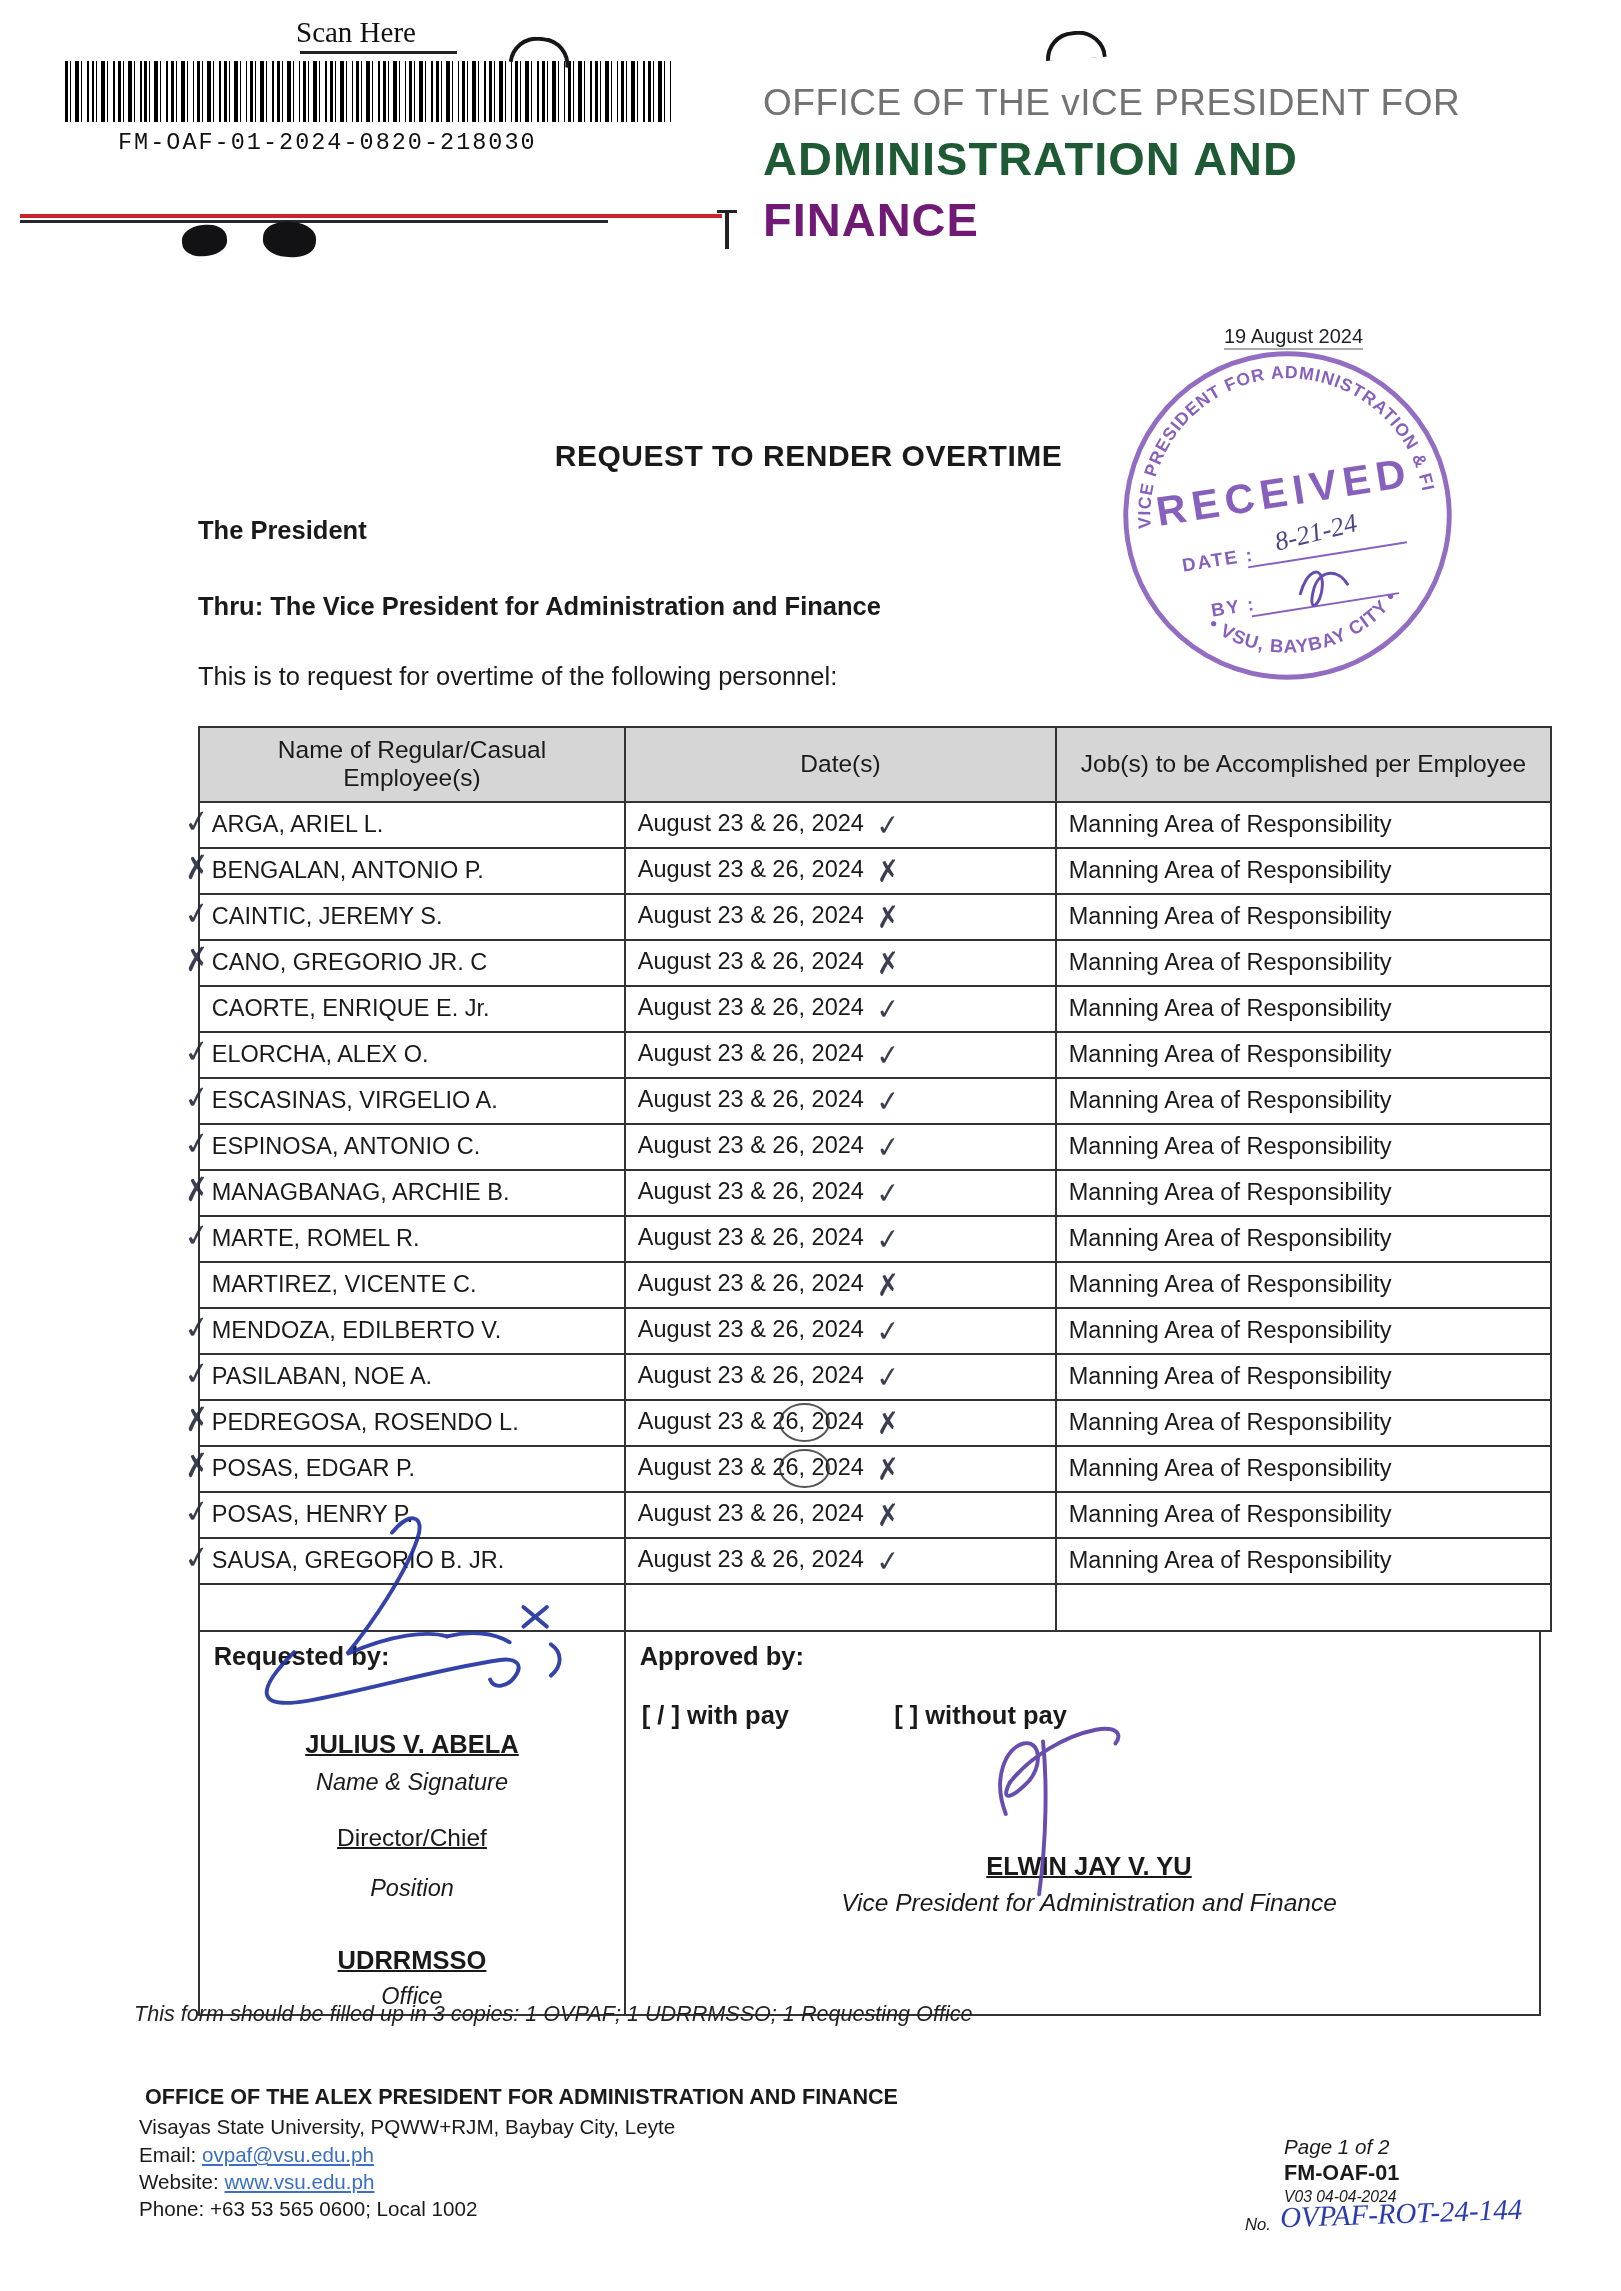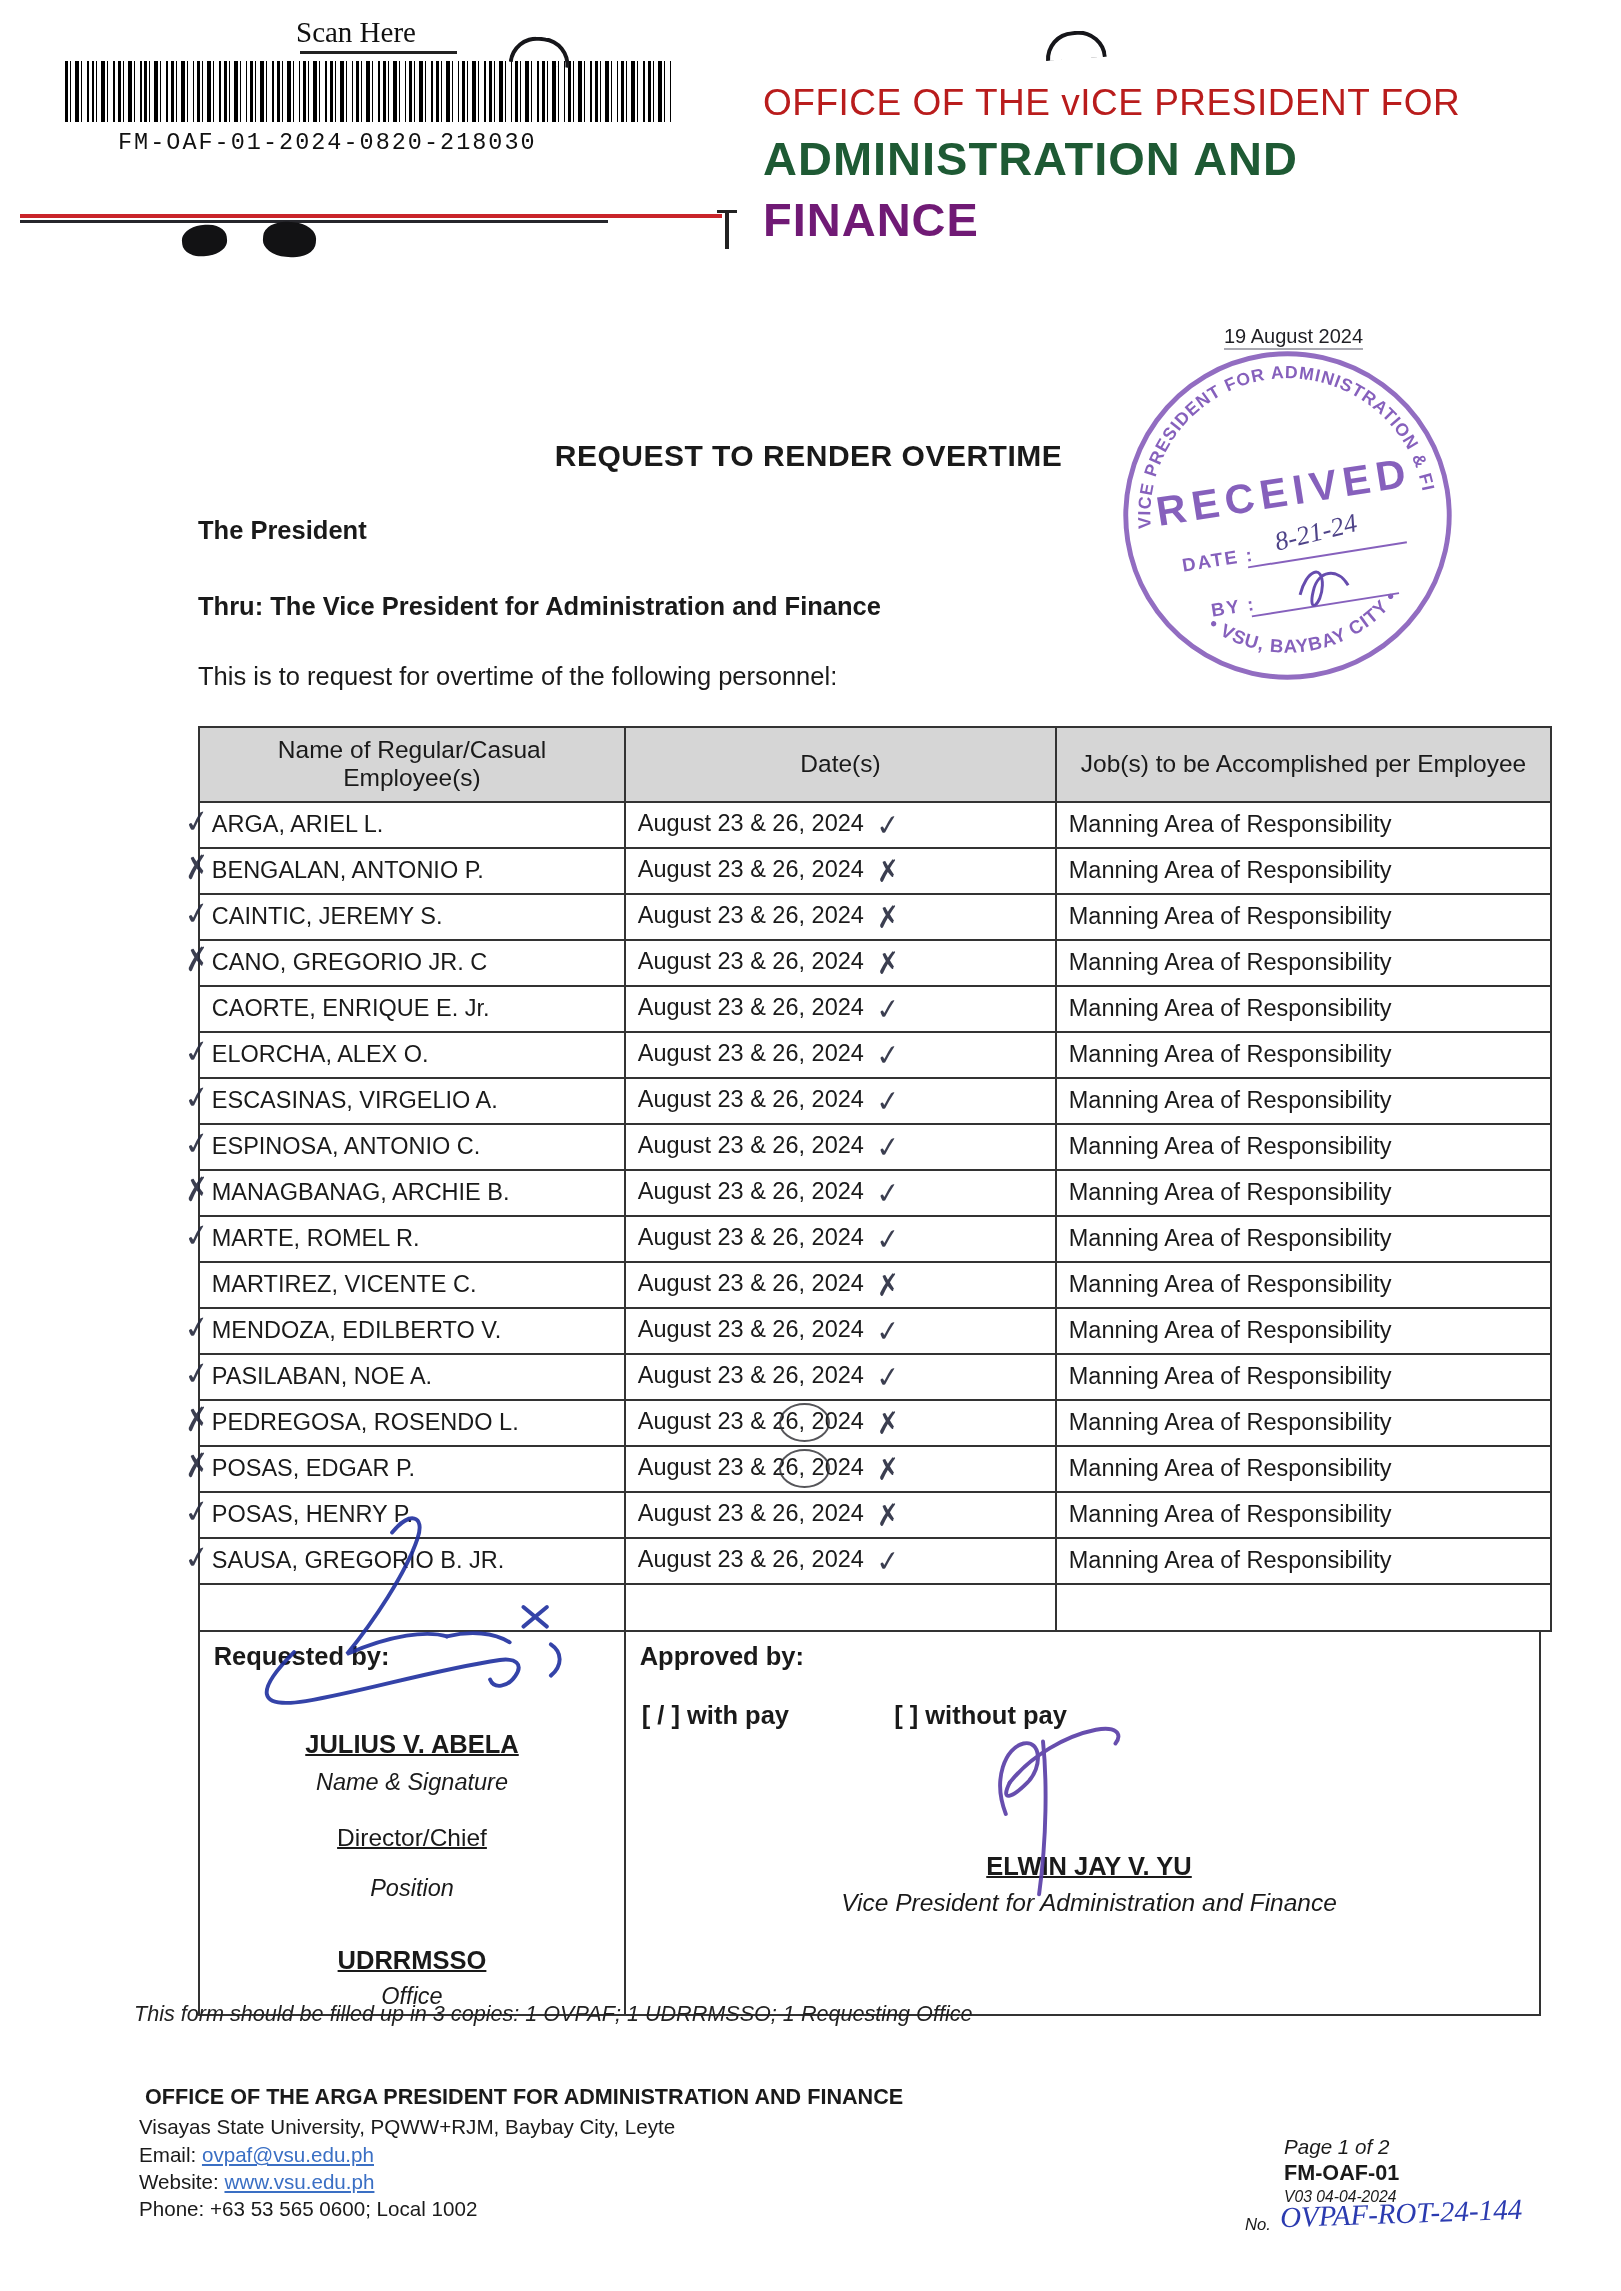--- a/index.html
+++ b/index.html
@@ -23,21 +23,21 @@
   .blackline{position:absolute;left:19.6px;top:220px;width:588px;height:2.9px;background:#26262b;}
   .blob{position:absolute;background:#121214;border-radius:45%;}
   .blob1{left:182px;top:225px;width:45px;height:31px;transform:rotate(-6deg);}
   .blob2{left:263px;top:222px;width:53px;height:35px;transform:rotate(4deg);}
   .curl{position:absolute;width:53px;height:23.5px;border:4.9px solid #16161a;border-bottom:none;border-radius:53px 53px 0 0;background:transparent;}
   .curl1{left:510px;top:37px;transform:rotate(6deg);}
   .curl2{left:1045px;top:31px;transform:rotate(-4deg);}
   .tickmark{position:absolute;left:725px;top:210px;width:3.9px;height:39px;background:#222;}
   .tickmark::before{content:"";position:absolute;left:-7.8px;top:0;width:19.6px;height:2.9px;background:#222;}
   
-  .lh1{position:absolute;left:763px;top:82px;font-size:37px;color:#b91c1c;letter-spacing:0.5px;}
+  .lh1{position:absolute;left:763px;top:82px;font-size:37px;color:#737373;letter-spacing:0.5px;}
   .lh2{position:absolute;left:763px;top:131px;font-size:47px;font-weight:700;color:#1e5a34;letter-spacing:1px;}
   .lh3{position:absolute;left:763px;top:192px;font-size:47px;font-weight:700;color:#701a75;letter-spacing:1px;}
   
   .dateline{position:absolute;left:1224px;top:325px;font-size:20px;color:#1f1f24;border-bottom:2px solid #a9a9b2;padding-bottom:0;}
   .stamp{position:absolute;left:1115px;top:343px;width:345px;height:345px;transform:rotate(-9deg);opacity:.93;pointer-events:none;}
   .hand{font-family:"Liberation Serif",serif;font-style:italic;}
   
   .content{position:absolute;left:198px;top:427px;width:1353px;}
   .doc-title{width:1221px;text-align:center;font-size:30px;font-weight:700;letter-spacing:0.5px;margin:11.8px 0 0 0;}
   .addressee{margin:43px 0 0 0;font-size:25.5px;font-weight:700;}
@@ -280,21 +280,21 @@
             <path d="M 96,22 C 100,60 100,120 92,178"></path>
           </g>
         </svg>
         <div class="ctr ap-name u">ELWIN JAY V. YU</div>
         <div class="ctr ap-title">Vice President for Administration and Finance</div>
       </div>
     </div>
   </div>
 
   <div class="f-note">This form should be filled up in 3 copies: 1 OVPAF; 1 UDRRMSSO; 1 Requesting Office</div>
-  <div class="f-office">OFFICE OF THE ARGA PRESIDENT FOR ADMINISTRATION AND FINANCE</div>
+  <div class="f-office">OFFICE OF THE ALEX PRESIDENT FOR ADMINISTRATION AND FINANCE</div>
   <div class="f-addr">Visayas State University, PQWW+RJM, Baybay City, Leyte</div>
   <div class="f-email">
     <span>Email: </span><span class="link">ovpaf@vsu.edu.ph</span>
   </div>
   <div class="f-web">
     <span>Website: </span><span class="link">www.vsu.edu.ph</span>
   </div>
   <div class="f-phone">Phone: +63 53 565 0600; Local 1002</div>
   <div class="f-page">Page 1 of 2</div>
   <div class="f-code">FM-OAF-01</div>

